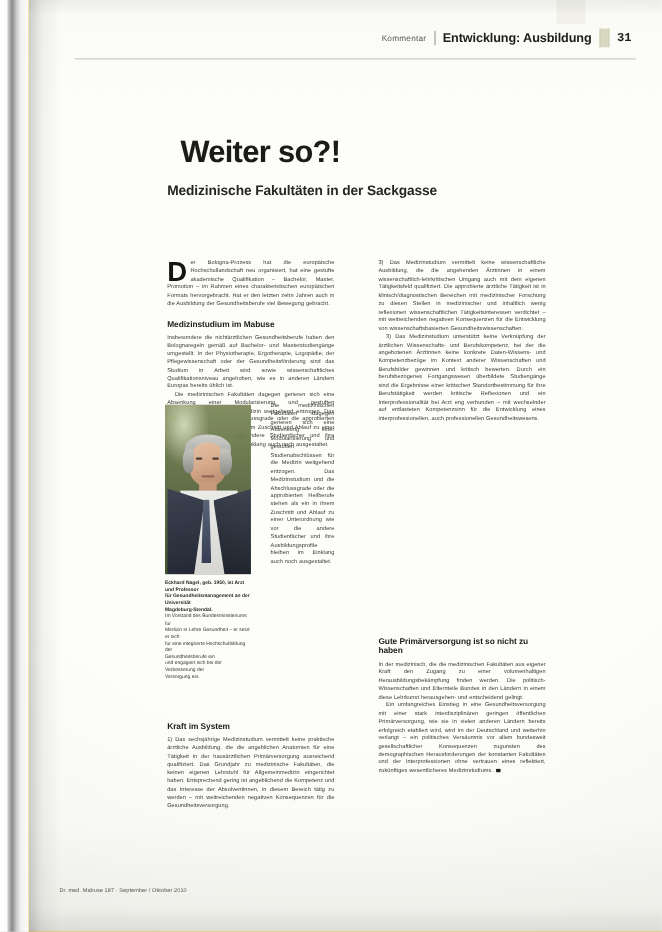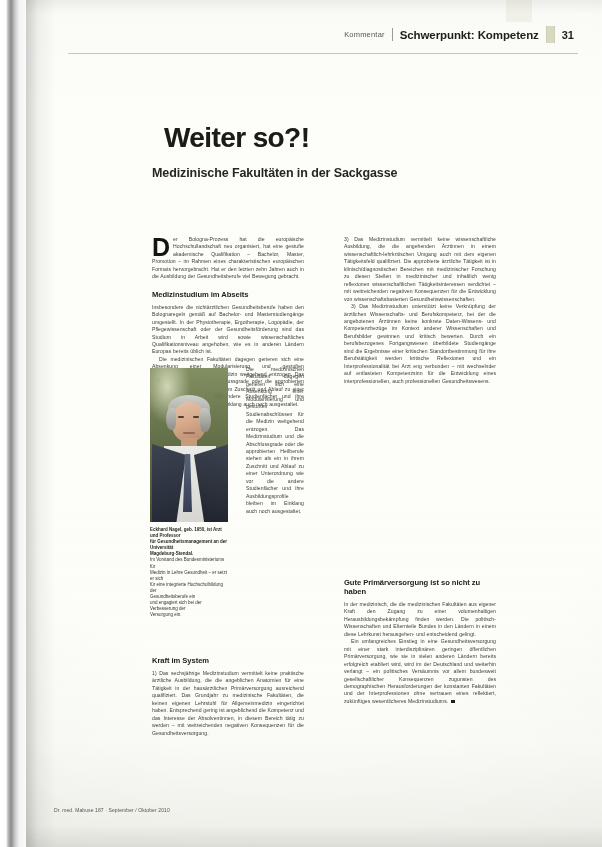--- a/index.html
+++ b/index.html
@@ -55,21 +55,21 @@
   .rh-rule{
     width:1px;height:13px;background:#9a9a9a;
   }
   .rh-topic{
     font-size:11.5px;font-weight:bold;color:#1d1d1b;letter-spacing:-.1px;
   }
   .rh-bar{
     width:7px;height:17px;background:#d9d9c2;border-left:1px solid #cfcfb6;border-right:1px solid #cfcfb6;
   }
   .rh-folio{
-    font-size:11px;font-weight:bold;color:#1d1d1b;
+    font-size:11px;font-weight:bold;color:#1d1d1b;font-family:Liberation Mono, monospace;
   }
   #runhead-line{
     position:absolute;left:42px;right:24px;top:27px;height:1px;background:#c5c5c1;
   }
   
   #ghost-tab{
     position:absolute;right:70px;top:0;width:26px;height:22px;
     background:#f1f1ea;
   }
 
@@ -226,38 +226,38 @@
 
   <div id="page">
     <div id="paper-tone"></div>
 
     <div id="ghost-tab"></div>
     <div id="runhead">
       <div id="runhead-line"></div>
       <div class="inner">
         <span class="rh-kommentar">Kommentar</span>
         <span class="rh-rule"></span>
-        <span class="rh-topic">Schwerpunkt: Kompetenz</span>
+        <span class="rh-topic">Entwicklung: Ausbildung</span>
         <span class="rh-bar"></span>
         <span class="rh-folio">31</span>
       </div>
     </div>
 
     <div id="headline-block">
       <h1 id="title">Weiter so?!</h1>
       <h2 id="subtitle">Medizinische Fakultäten in der Sackgasse</h2>
     </div>
 
     <div class="col" id="col-left">
       <div class="p dropcap-p noind">
         <span class="dropcap">D</span>
         <span>er Bologna-Prozess hat die europäische Hochschullandschaft neu organisiert, hat eine gestufte akademische Qualifikation – Bachelor, Master, Promotion – im Rahmen eines charakteristischen europäischen Formats hervorgebracht. Hat er den letzten zehn Jahren auch in die Ausbildung der Gesundheitsberufe viel Bewegung gebracht.</span>
       </div>
 
-      <h3 class="sub">Medizinstudium im Abseits</h3>
+      <h3 class="sub">Medizinstudium im Mabuse</h3>
       <p class="p noind">Insbesondere die nichtärztlichen Gesundheitsberufe haben den Bolognaregeln gemäß auf Bachelor- und Masterstudiengänge umgestellt. In der Physiotherapie, Ergotherapie, Logopädie, der Pflegewissenschaft oder der Gesundheitsförderung sind das Studium in Arbeit wird sowie wissenschaftliches Qualifikationsniveau angehoben, wie es in anderen Ländern Europas bereits üblich ist.</p>
       <p class="p">Die medizinischen Fakultäten dagegen gerieren sich eine Absenkung einer Modularisierung und gestuften Studienabschlüssen für die Medizin weitgehend entzogen. Das Medizinstudium und die Abschlussgrade oder die approbierten Heilberufe stehen als ein in ihrem Zuschnitt und Ablauf zu einer Unterordnung wie vor die andere Studienfächer und ihre Ausbildungsprofile bleiben im Einklang auch noch ausgestaltet.</p>
     </div>
 
     <div id="photo-wrap">
       <div id="photo">
         <div id="ph-bg"></div>
         <div id="ph-foliage"></div>
         <div id="ph-hair"></div>
         <div id="ph-head"></div>

